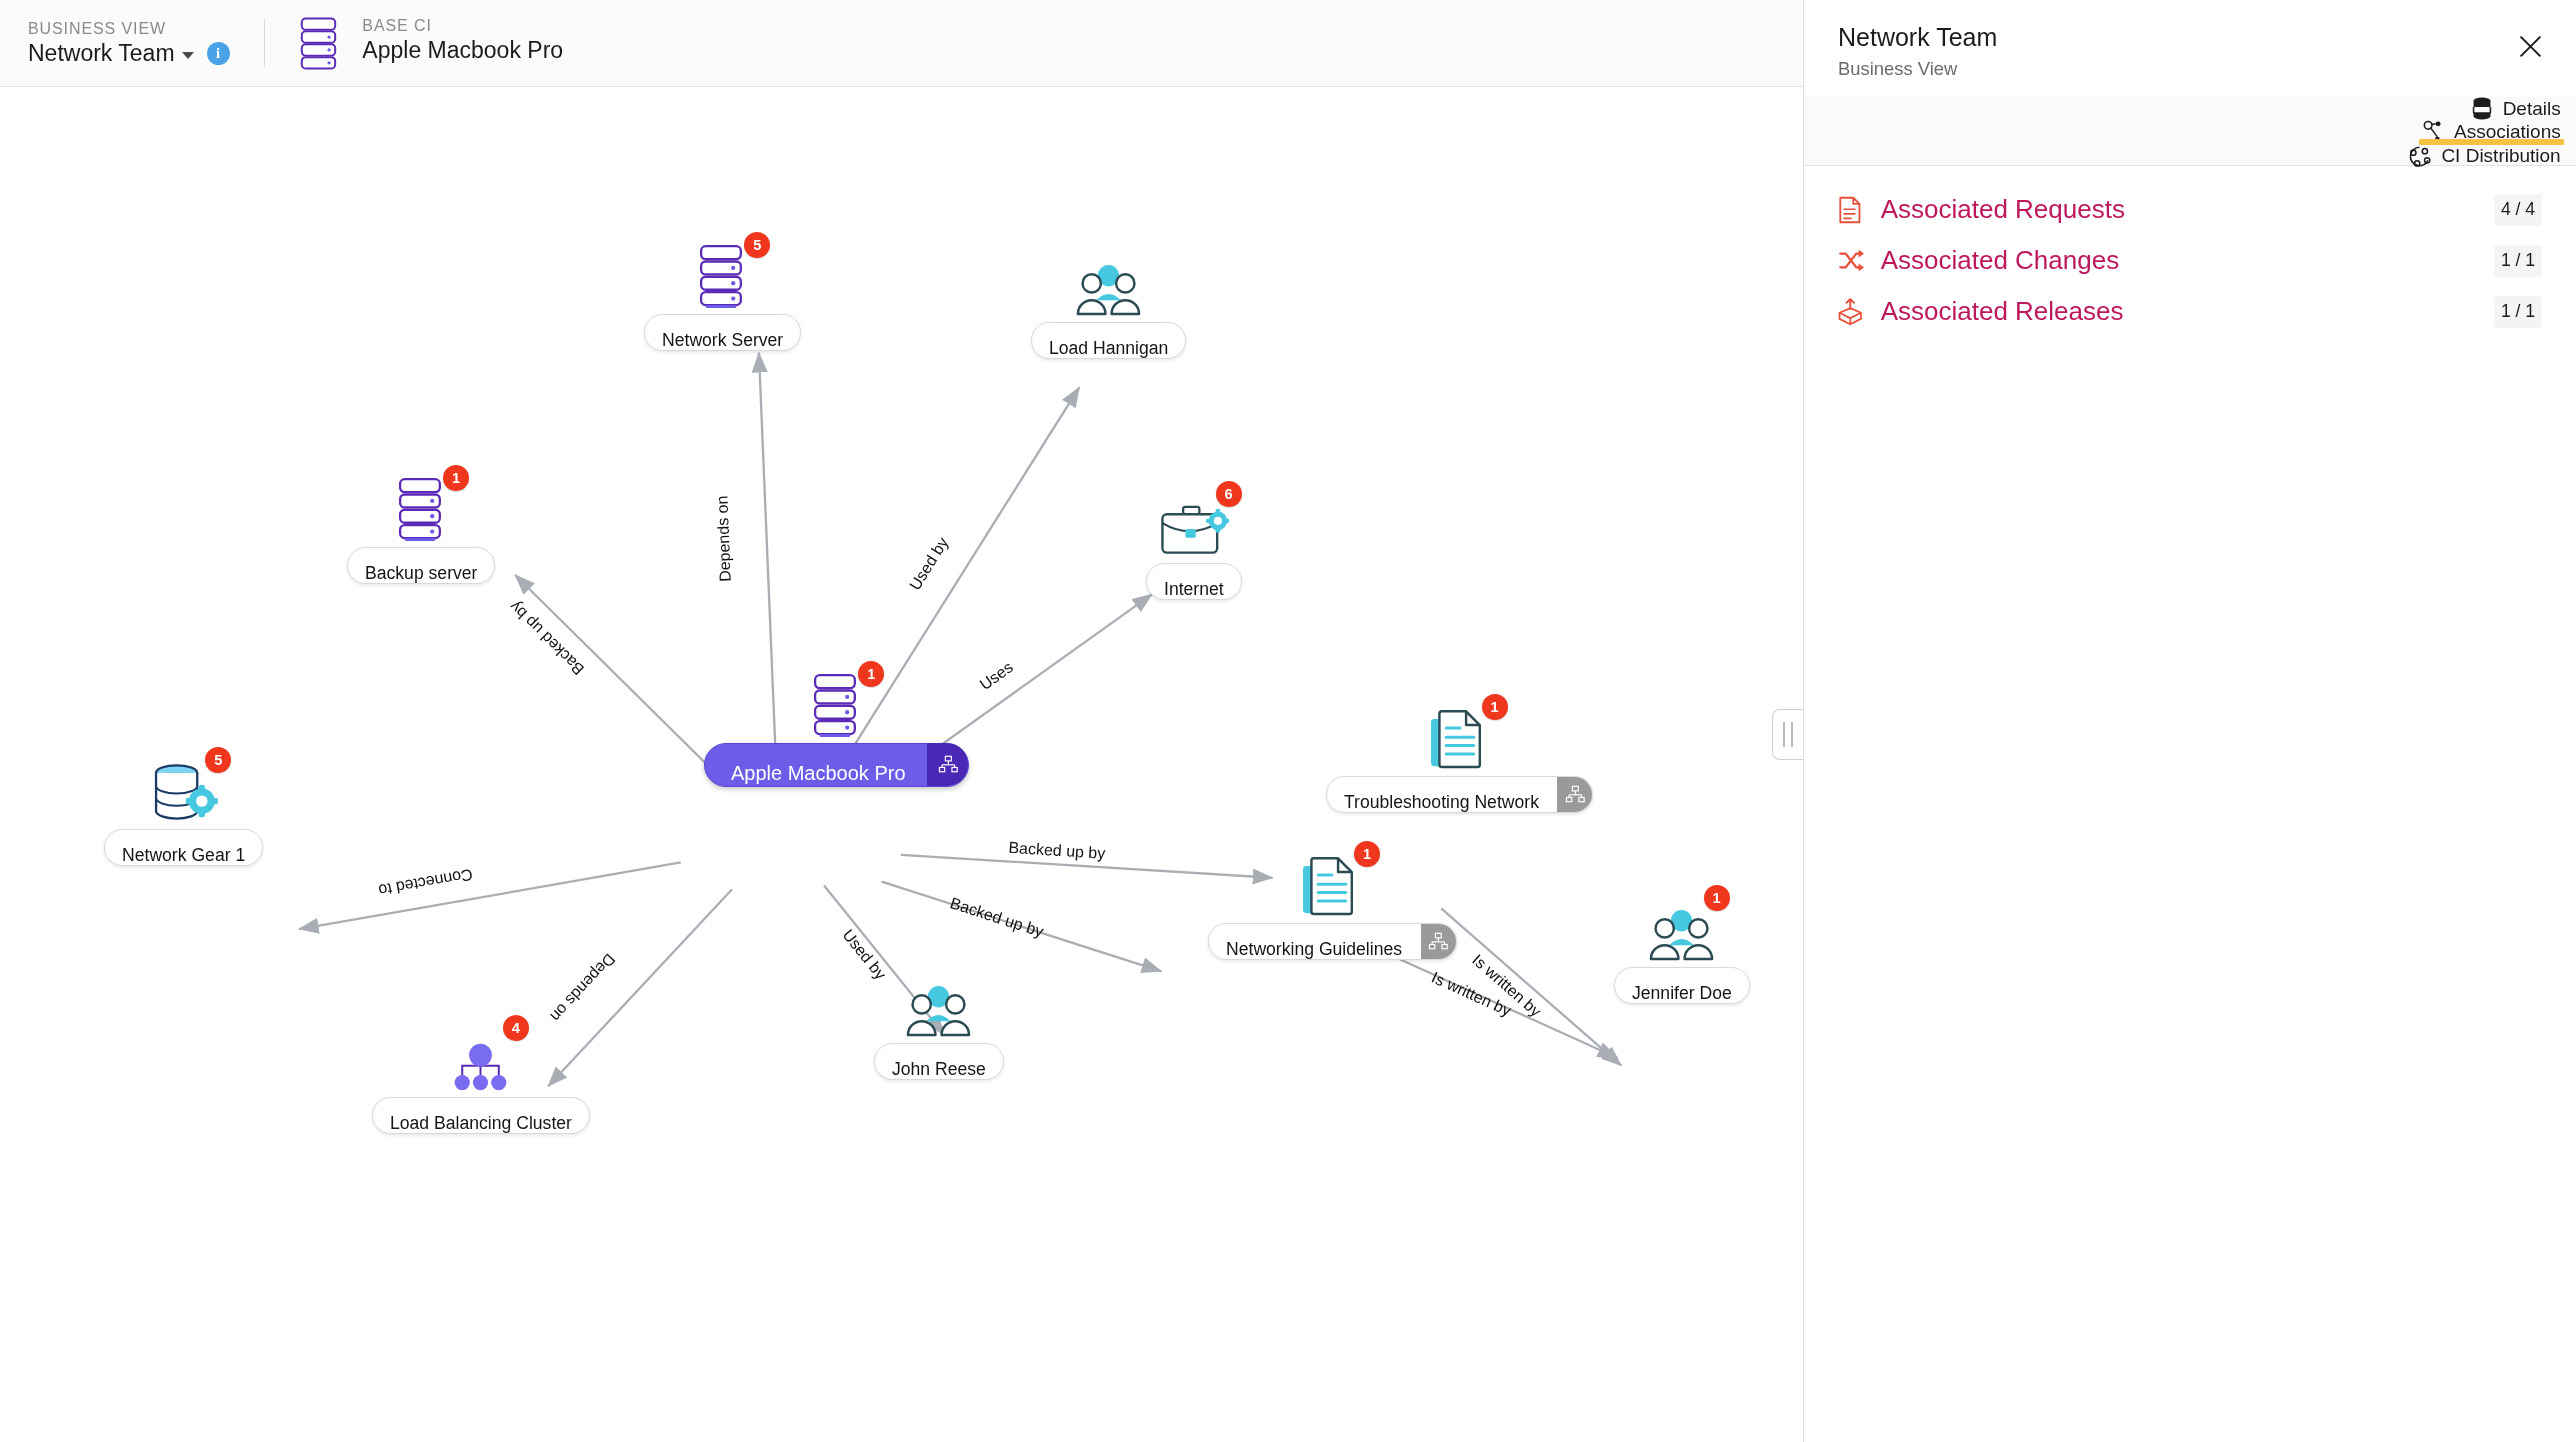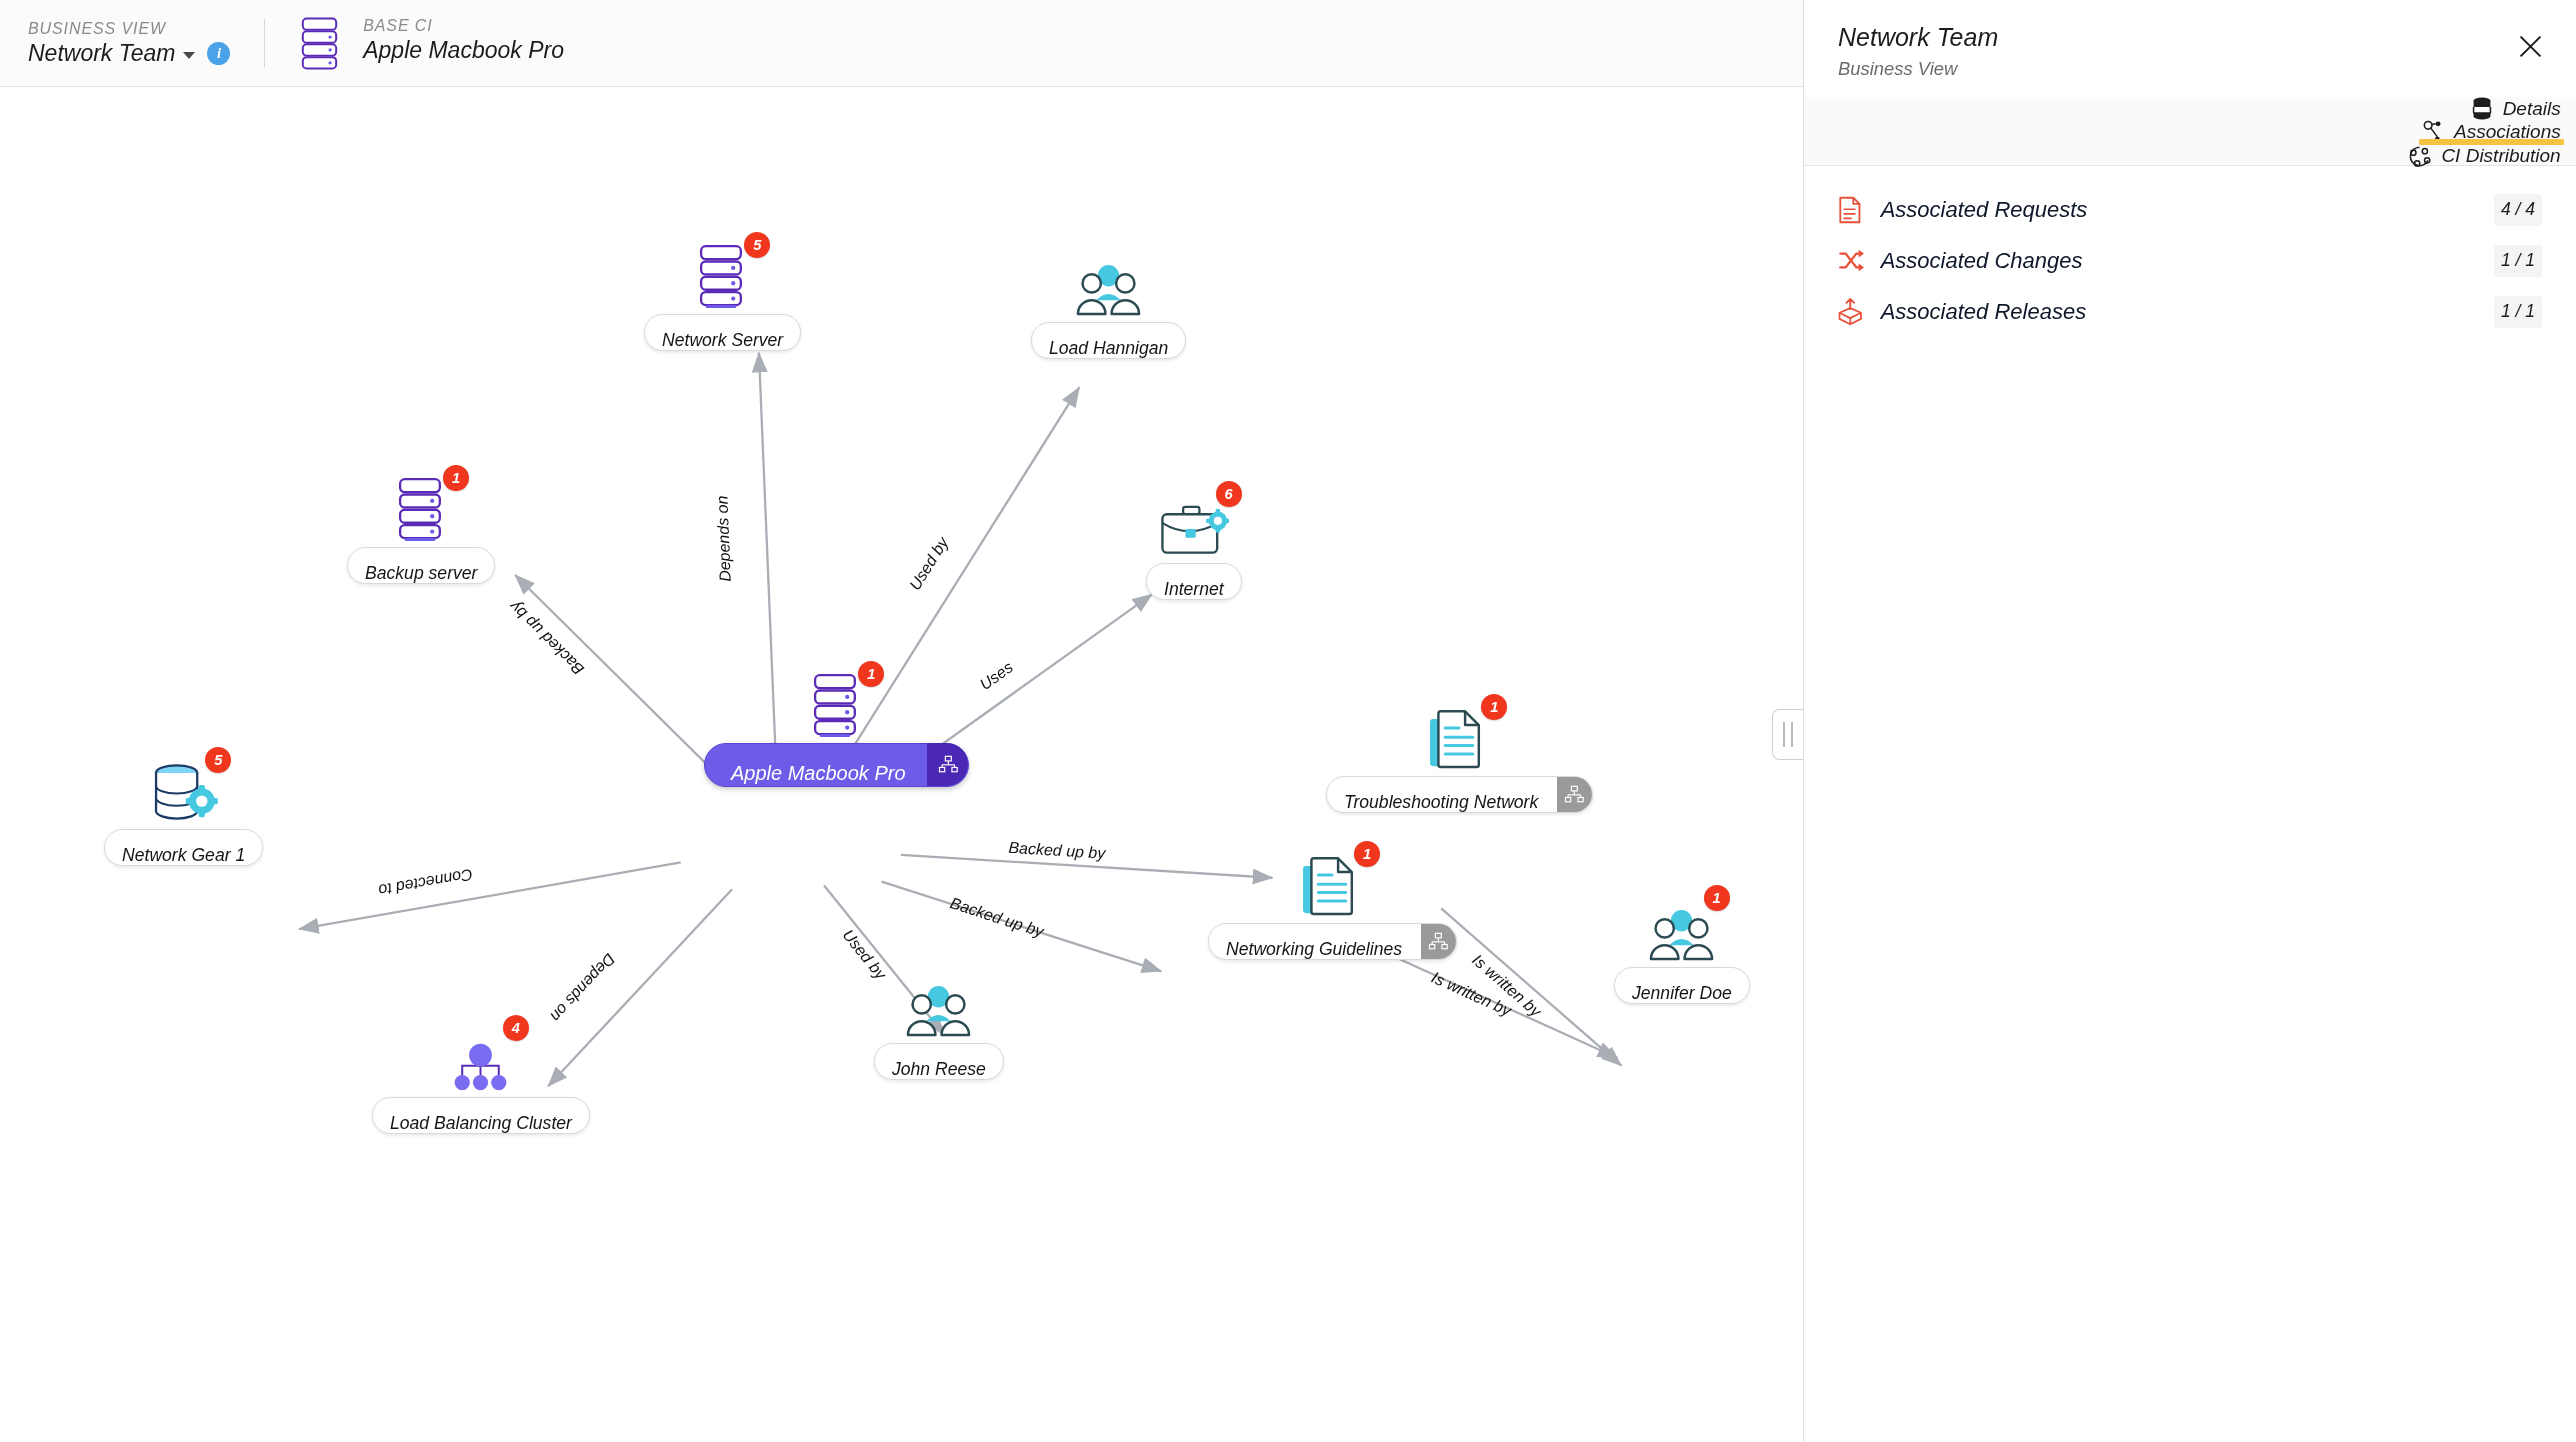--- a/index.html
+++ b/index.html
@@ -3,21 +3,21 @@
 <meta charset="utf-8">
 <style>
   * { box-sizing: border-box; }
   html, body {
     margin: 0; padding: 0;
     width: 2576px; height: 1443px;
     background: #ffffff;
     font-family: "Liberation Sans", sans-serif;
     overflow: hidden;
   }
-  #app { position: relative; width: 2576px; height: 1387px; background:#fff;font-style:italic; }
+  #app { position: relative; width: 2576px; height: 1387px; background:#fff; }
 
   
   #topbar {
     position: absolute; left:0; top:0; width: 1803px; height: 87px;
     background: #fbfbfb; border-bottom: 0.8px solid #e3e3e3;
     display: flex; align-items: center;
   }
   .tb-block { display:flex; flex-direction:column; justify-content:center; }
   .tb-caption {
     font-size: 16px; letter-spacing: 0.9px; color:#8a8a8a; text-transform: uppercase;
@@ -132,21 +132,21 @@
   .tab .tab-ico { margin-right:10.7px; display:flex; align-items:center; }
   .tab.active::after {
     content:""; position:absolute; left:12.3px; right:12.3px; bottom:0; height:5.4px;
     background:#f5c242; border-radius:1.5px;
   }
   #assoc-list { padding: 18.4px 34px 0 34px; }
   .assoc-row {
     display:flex; align-items:center; height:51px; cursor:pointer;
   }
   .assoc-ico { width:35px; display:flex; align-items:center; justify-content:flex-start; }
-  .assoc-label { flex:1; font-size:22px; color:#0f172a; margin-left:7.7px; }
+  .assoc-label { flex:1; font-size:26px; color:#be185d; margin-left:7.7px; }
   .assoc-count {
     background:#f4f4f4; border-radius:3.1px; min-width:48px; height:32px;
     display:flex; align-items:center; justify-content:center;
     font-size:17.6px; color:#1c1c1c;
   }
 
   
   #collapse-handle {
     position:absolute; right:773px; top:709px;
     width:31px; height:51px; background:#fff;

